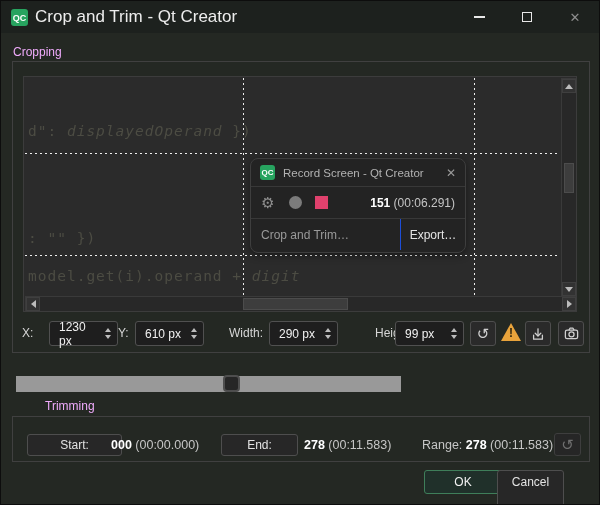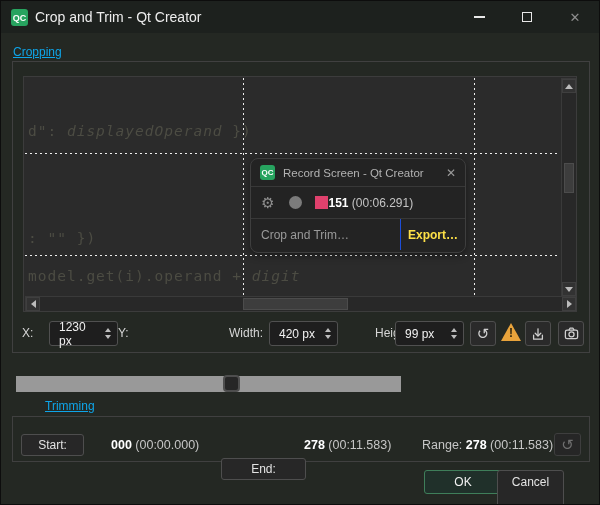--- a/index.html
+++ b/index.html
@@ -4,53 +4,53 @@
 <style>
   * { margin:0; padding:0; box-sizing:border-box; }
   html,body { width:600px; height:505px; background:#161616; }
   body { font-family:"Liberation Sans", sans-serif; color:#e6e6e6; font-size:12px; }
   #window { position:relative; width:600px; height:505px; background:#242823; border:1px solid #0d0d0d; overflow:hidden; }
 
   
   #titlebar { position:absolute; left:0; top:0; width:600px; height:32px; background:#1d211e; }
   .qc-logo { display:flex; align-items:center; justify-content:center; background:#27a35f; color:#fff; font-weight:bold; border-radius:3px; }
   #app-icon { position:absolute; left:10px; top:8px; width:17px; height:17px; font-size:9px; }
-  #title-text { position:absolute; left:34px; top:0; line-height:32px; font-size:14px; color:#ededed; }
+  #title-text { position:absolute; left:34px; top:0; line-height:32px; font-size:17px; color:#ededed; }
   .win-btn { position:absolute; top:0; width:40px; height:32px; display:flex; align-items:center; justify-content:center; }
   #btn-min { left:458px; } #btn-max { left:506px; } #btn-close { left:554px; }
   .min-glyph { width:11px; height:1.5px; background:#e8e8e8; }
   .max-glyph { width:10px; height:10px; border:1.5px solid #e8e8e8; }
   .close-glyph { color:#8d8d8d; font-size:13px; }
 
   
-  .group-label { position:absolute; font-size:12px; color:#0ea5e9;text-decoration:underline; }
+  .group-label { position:absolute; font-size:12px; color:#f0abfc; }
   .groupbox { position:absolute; border:1px solid #404040; }
 
   
   #preview { position:absolute; left:22px; top:75px; width:554px; height:236px; background:#2b2b2b; border:1px solid #3c3c3c; overflow:hidden; }
   .code-line { position:absolute; font-family:"DejaVu Sans Mono", monospace; font-size:14.5px; color:#4c4c43; white-space:pre; letter-spacing:1px; }
   .code-it { font-style:italic; }
   .vguide { position:absolute; top:1px; width:1px; height:218px; background:repeating-linear-gradient(to bottom,#efefef 0 2px,transparent 2px 5px); }
   .hguide { position:absolute; left:1px; width:535px; height:1px; background:repeating-linear-gradient(to right,#efefef 0 2px,transparent 2px 5px); }
 
   
   #mini-window { position:absolute; left:226px; top:81px; width:216px; height:95px; background:#232323; border:1px solid #3e3e3e; border-radius:8px; box-shadow:0 2px 8px rgba(0,0,0,.45); }
   #mini-titlebar { display:flex; align-items:center; height:28px; padding:0 9px; border-bottom:1px solid #383838; }
   #mini-app-icon { width:15px; height:15px; font-size:8px; margin-right:8px; }
   #mini-title { flex:1; color:#b2b2b2; font-size:11.5px; }
   #mini-close { color:#9a9a9a; font-size:12px; padding-left:6px; }
   #mini-controls { display:flex; align-items:center; height:32px; padding:0 10px; border-bottom:1px solid #383838; }
   #mini-gear { color:#8f8f8f; font-size:15px; line-height:15px; }
   #mini-record-dot { width:13px; height:13px; border-radius:50%; background:#7b7b7b; margin-left:15px; }
   #mini-stop-square { width:13px; height:13px; background:#e0416d; margin-left:13px; }
-  #mini-counter { flex:1; font-size:12px; color:#c4c4c4; }
+  #mini-counter { flex:1; text-align:right; font-size:12px; color:#c4c4c4; }
   #mini-counter b { color:#ffffff; }
   #mini-footer { display:flex; height:31px; align-items:stretch; }
   #mini-crop-btn { flex:1; display:flex; align-items:center; padding-left:10px; color:#9a9a9a; font-size:12px; border-right:1px solid #1d4ed8; }
-  #mini-export-btn { width:64px; display:flex; align-items:center; justify-content:center; color:#fde047; font-size:12px;font-weight:bold; }
+  #mini-export-btn { width:64px; display:flex; align-items:center; justify-content:center; color:#e5e5e5; font-size:12px; }
 
   
   .sb-btn { position:absolute; background:#323232; border:1px solid #3f3f3f; display:flex; align-items:center; justify-content:center; }
   #vscroll { position:absolute; left:537px; top:1px; width:16px; height:219px; background:#282828; border:1px solid #3a3a3a; }
   #vscroll-thumb { position:absolute; left:2px; top:84px; width:10px; height:30px; background:#3d3d3d; border:1px solid #4c4c4c; }
   #hscroll { position:absolute; left:1px; top:219px; width:552px; height:16px; background:#282828; border:1px solid #3a3a3a; }
   #hscroll-thumb { position:absolute; left:217px; top:1px; width:105px; height:12px; background:#3d3d3d; border:1px solid #4c4c4c; }
   .tri-up { width:0; height:0; border-left:4px solid transparent; border-right:4px solid transparent; border-bottom:5px solid #bcbcbc; }
   .tri-down { width:0; height:0; border-left:4px solid transparent; border-right:4px solid transparent; border-top:5px solid #bcbcbc; }
   .tri-left { width:0; height:0; border-top:4px solid transparent; border-bottom:4px solid transparent; border-right:5px solid #bcbcbc; }
@@ -69,22 +69,22 @@
   .warn-mark { position:absolute; left:0; top:3px; width:20px; text-align:center; color:#31270f; font-weight:bold; font-size:12px; }
 
   
   #pos-slider-track { position:absolute; left:15px; top:375px; width:385px; height:16px; background:#999999; }
   #pos-slider-handle { position:absolute; left:207px; top:-1px; width:17px; height:17px; background:#262626; border:2px solid #4e4e4e; border-radius:4px; }
   #pos-readout { position:absolute; left:407px; top:375px; width:185px; font-size:12.5px; color:#c6c6c6; }
   #pos-readout b { color:#ffffff; }
 
   
   .dlg-btn { position:absolute; background:#272727; border:1px solid #4e4e4e; border-radius:3px; text-align:center; color:#e3e3e3; }
-  #start-btn { left:20px; top:433px; width:63px; height:22px; line-height:20px; }
-  #end-btn { left:220px; top:433px; width:85px; height:22px; line-height:20px;margin-top:24px; }
+  #start-btn { left:26px; top:433px; width:95px; height:22px; line-height:20px; }
+  #end-btn { left:220px; top:433px; width:77px; height:22px; line-height:20px; }
   .trim-value { position:absolute; top:433px; height:22px; line-height:22px; font-size:12.5px; color:#c6c6c6; }
   .trim-value b { color:#ffffff; }
   #trim-reset-btn { position:absolute; left:553px; top:432px; width:27px; height:23px; background:#262626; border:1px solid #3e3e3e; border-radius:3px; display:flex; align-items:center; justify-content:center; color:#6e6e6e; font-size:15px; }
 
   
   #ok-btn { left:423px; top:469px; width:78px; height:24px; line-height:22px; background:#20302a; border:1px solid #3f7e5a; color:#f2f2f2; }
   #cancel-btn { left:496px; top:469px; width:67px; height:40px; line-height:22px; }
 </style>
 </head>
 <body>
@@ -159,23 +159,30 @@
 
   <div class="field-label" style="left:21px;">X:</div>
   <div class="spinbox" style="left:48px;">
     <span class="spin-value">1230 px</span>
     <span class="spin-arrows">
         <span class="spin-tri-up"></span>
         <span class="spin-tri-down"></span>
       </span>
   </div>
   <div class="field-label" style="left:117px;">Y:</div>
+  <div class="spinbox" style="left:134px;">
+    <span class="spin-value">610 px</span>
+    <span class="spin-arrows">
+        <span class="spin-tri-up"></span>
+        <span class="spin-tri-down"></span>
+      </span>
+  </div>
   <div class="field-label" style="left:228px;">Width:</div>
   <div class="spinbox" style="left:268px;">
-    <span class="spin-value">420 px</span>
+    <span class="spin-value">290 px</span>
     <span class="spin-arrows">
         <span class="spin-tri-up"></span>
         <span class="spin-tri-down"></span>
       </span>
   </div>
   <div class="field-label" style="left:350px;margin-left:24px;">Height:</div>
   <div class="spinbox" style="left:394px;">
     <span class="spin-value">99 px</span>
     <span class="spin-arrows">
         <span class="spin-tri-up"></span>

